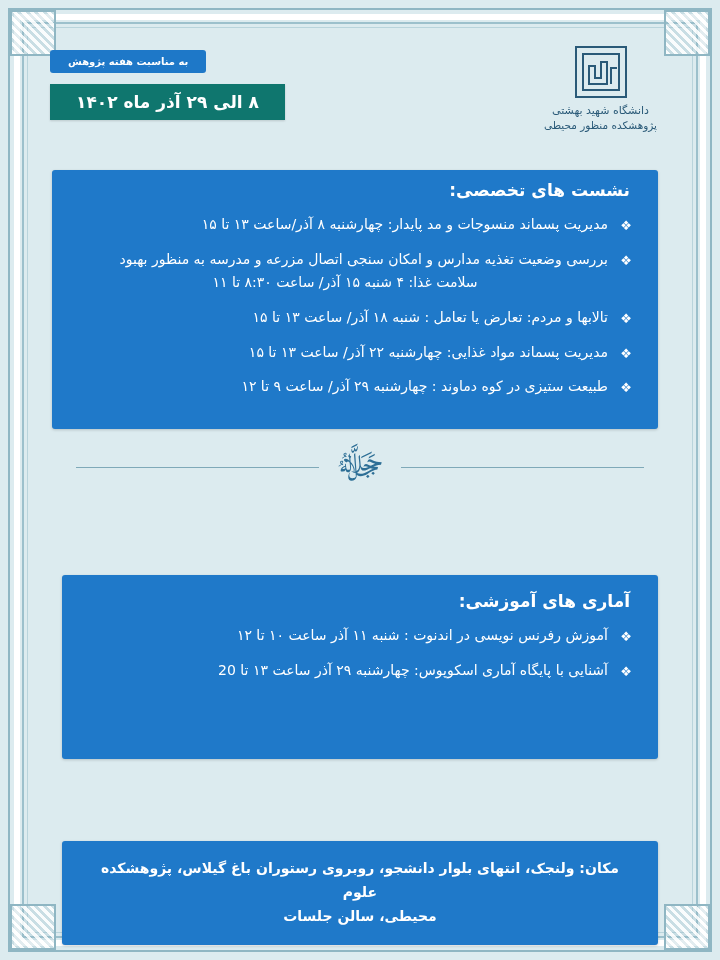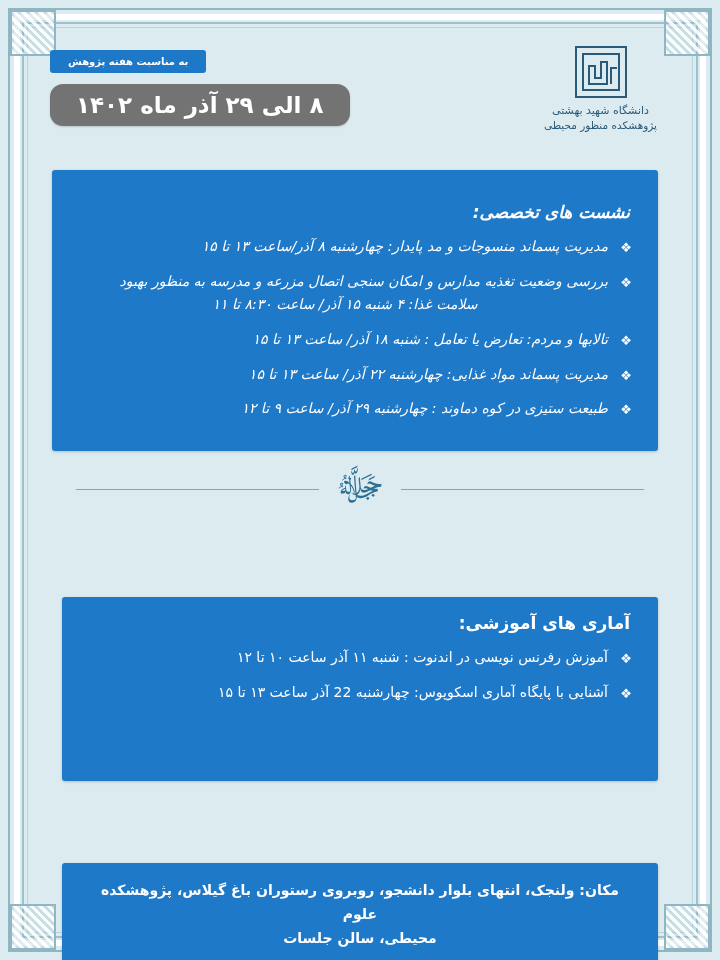--- a/index.html
+++ b/index.html
@@ -92,26 +92,26 @@
     font-size: 10px;
     font-weight: bold;
     padding: 6px 18px;
     border-radius: 3px;
     white-space: nowrap;
   }
   .date-badge {
     position: absolute;
     left: 18px;
     top: 52px;
-    background: #737373;
+    background: #0f766e;
     color: #ffffff;
-    font-size: 23px;
+    font-size: 17px;
     font-weight: bold;
     padding: 8px 26px;
-    border-radius: 13px;
+    border-radius: 0;
     white-space: nowrap;
     box-shadow: 0 1px 2px rgba(0,0,0,0.15);
   }
   .logo-block {
     position: absolute;
     right: 20px;
     top: 8px;
     width: 135px;
     height: 120px;
     text-align: center;
@@ -138,22 +138,21 @@
 
   
   .panel {
     background: #1f79c9;
     color: #ffffff;
     border-radius: 3px;
     box-shadow: 0 1px 3px rgba(0,0,0,0.18);
   }
   .panel-specialized {
     margin: 8px 30px 0 20px;
-    padding: 30px 24px 18px 24px;
-    font-style: italic;
+    padding: 8px 24px 18px 24px;
   }
   .panel-title {
     text-align: right;
     font-size: 17px;
     font-weight: bold;
     margin: 2px 4px 14px 0;
   }
   ul.items {
     list-style: none;
     margin: 0;
@@ -298,21 +297,21 @@
 
     <div class="panel panel-workshops">
       <div class="panel-title">آماری های آموزشی:</div>
       <ul class="items">
         <li>
           <span class="bullet">❖</span>
           <span>آموزش رفرنس نویسی در اندنوت : شنبه ۱۱ آذر ساعت ۱۰ تا ۱۲</span>
         </li>
         <li>
           <span class="bullet">❖</span>
-          <span>آشنایی با پایگاه آماری اسکوپوس:  چهارشنبه 22 آذر ساعت ۱۳ تا ۱۵</span>
+          <span>آشنایی با پایگاه آماری اسکوپوس:  چهارشنبه ۲۹ آذر ساعت ۱۳ تا 20</span>
         </li>
       </ul>
     </div>
 
     <div class="panel panel-location">
       <div>مکان: ولنجک، انتهای بلوار دانشجو، روبروی رستوران باغ گیلاس، پژوهشکده علوم</div>
       <div>محیطی، سالن جلسات</div>
     </div>
 
   </div>

